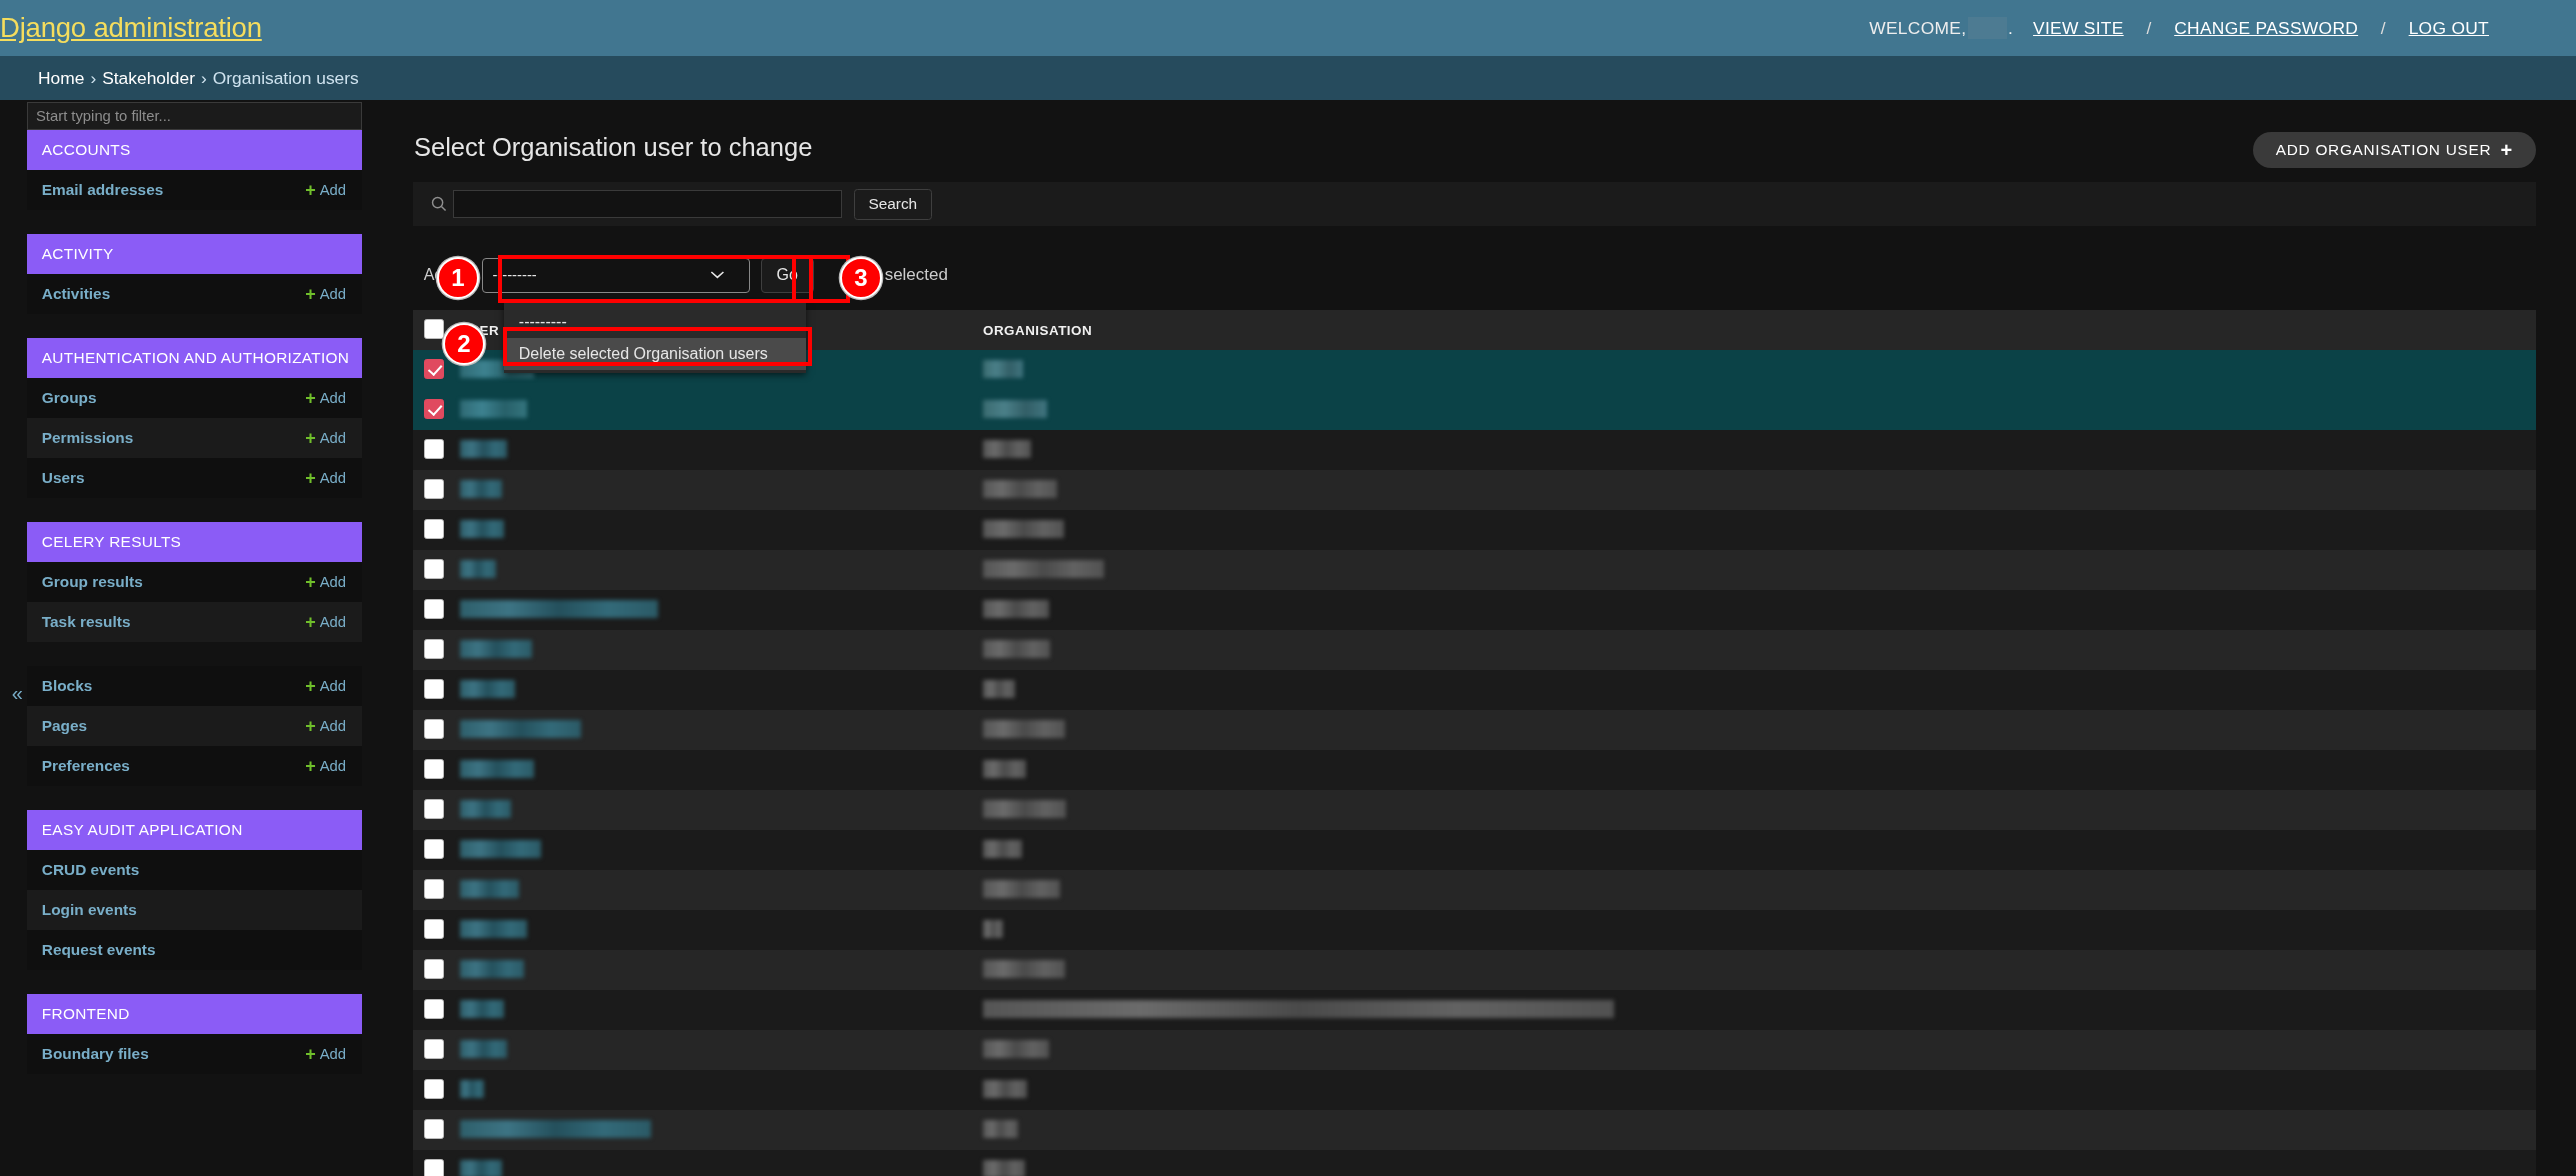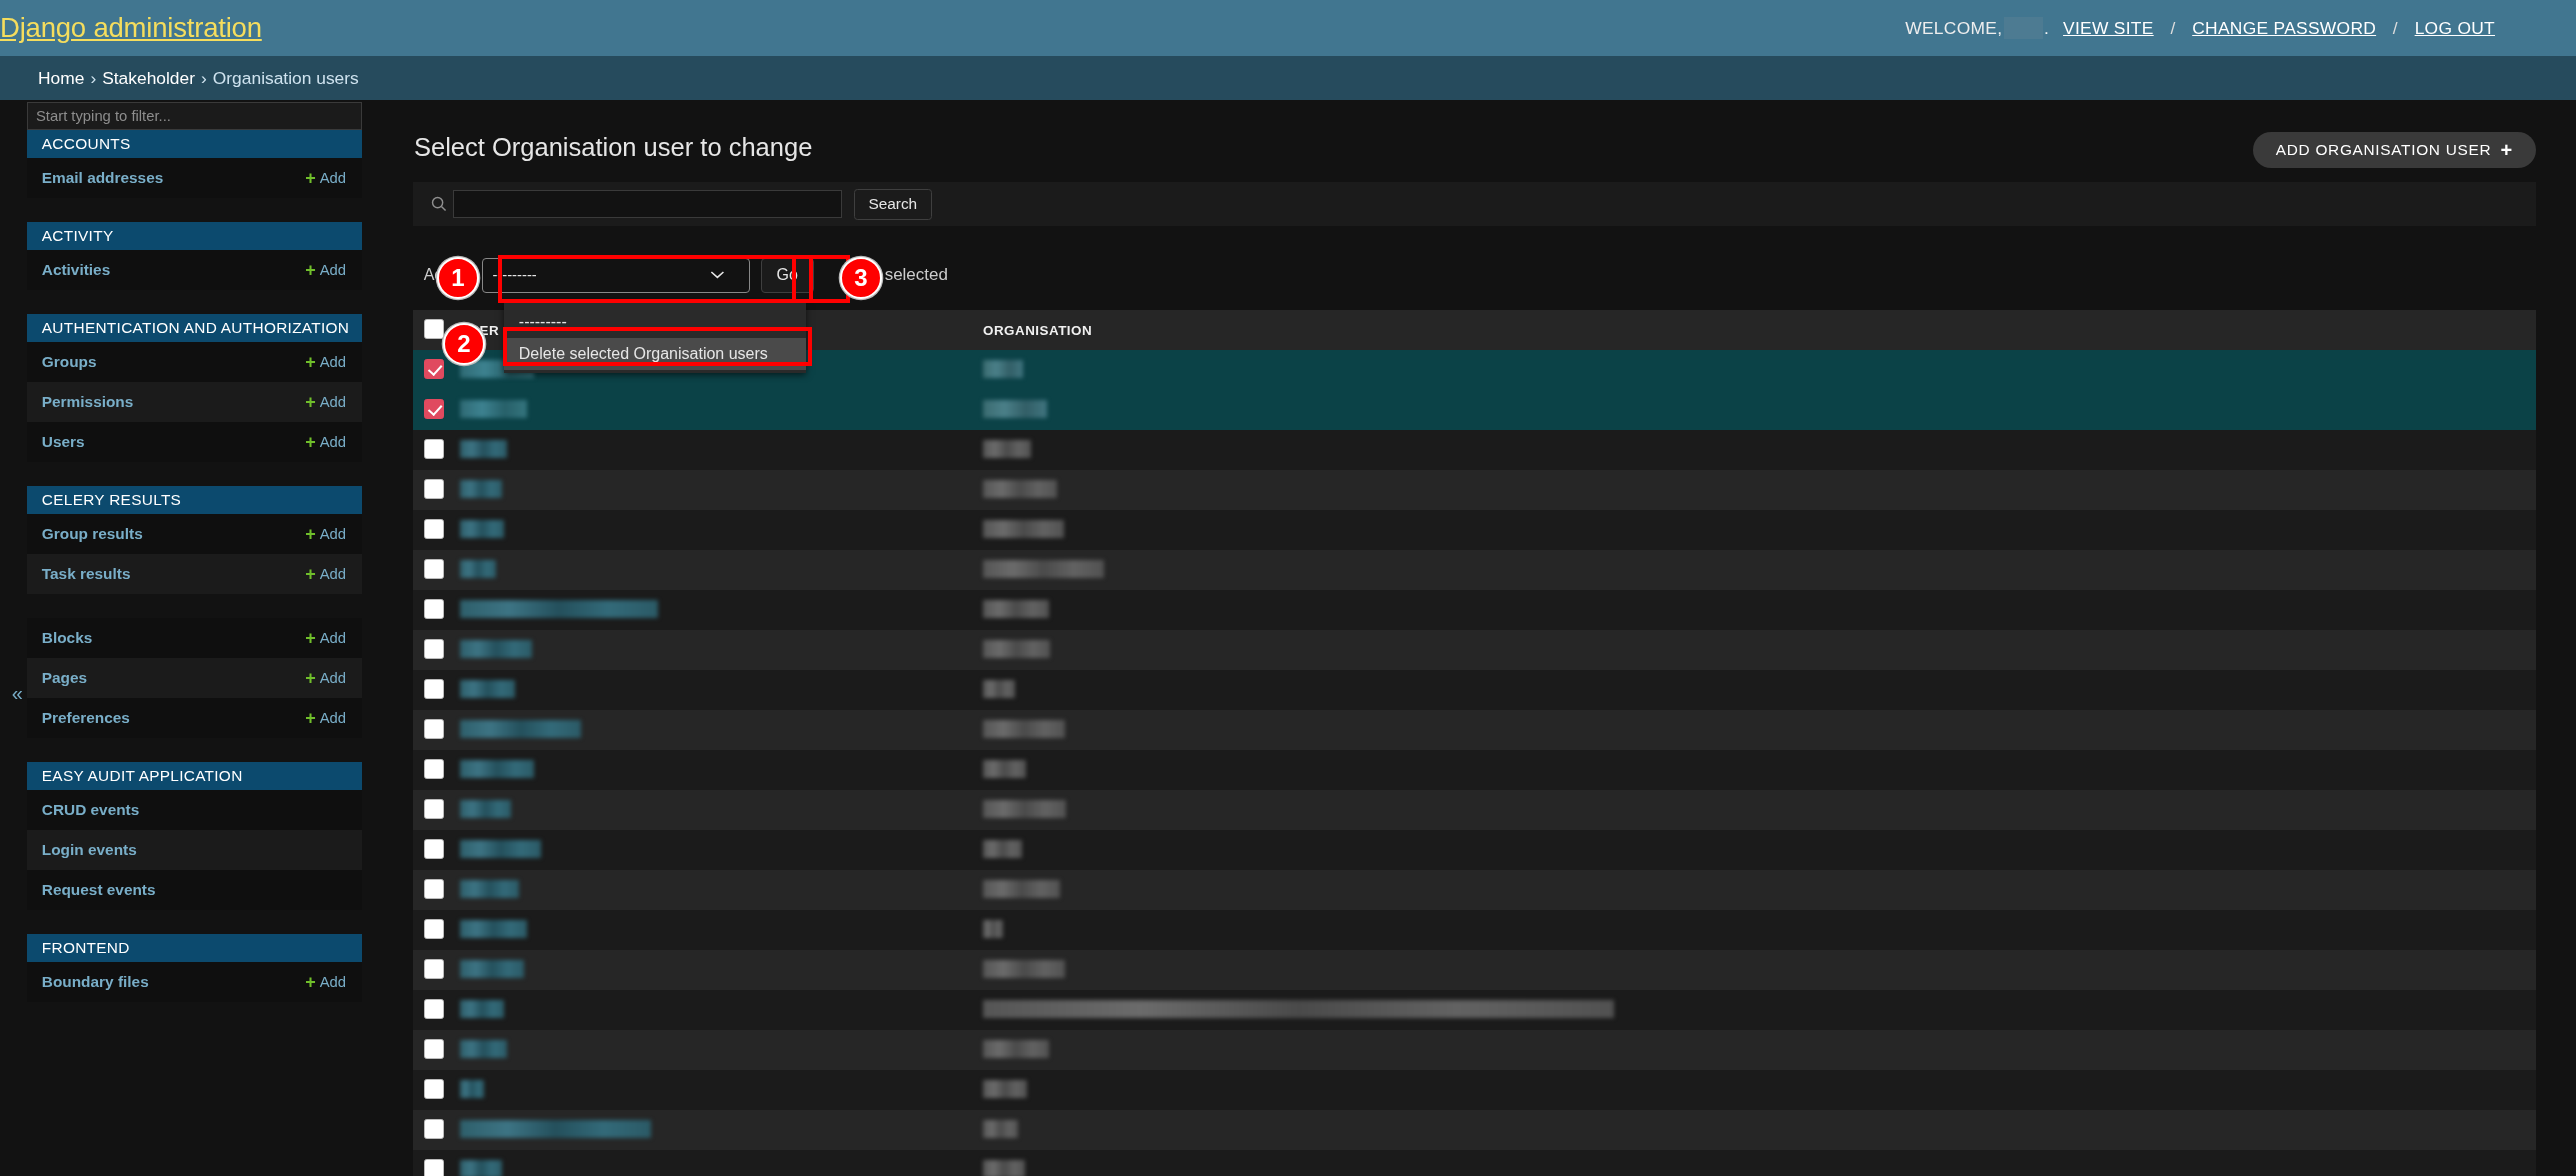--- a/index.html
+++ b/index.html
@@ -26,21 +26,21 @@
     letter-spacing: 0.3px; display: flex; align-items: center; gap: 0;
     text-transform: uppercase;
     justify-content: center;
   }
   #user-tools .welcome-txt { color: #eeeeee; }
   #user-tools .redacted-user {
     display: inline-block; width: 39px; height: 21.5px;
     background: #4d7b92; vertical-align: middle; margin: 0 1.3px;
   }
   #user-tools a {
-    color: #ffffff; text-decoration: underline; margin: 0 14px;
+    color: #ffffff; text-decoration: underline; margin: 0 20px;
   }
   #user-tools .sep { color: #dddddd; margin: 0 2.7px; }
 
   
   #breadcrumbs {
     position: absolute; top: 56px; left: 0; width: 2576px; height: 44px;
     background: #264b5d; display: flex; align-items: center;
     padding-left: 38px; font-size: 17.4px; color: #cfe3ef;
   }
   #breadcrumbs a { color: #ffffff; text-decoration: none; }
@@ -55,21 +55,21 @@
   #nav-filter {
     display: block; width: 335px; height: 28px;
     background: #1b1b1b; border: 0.7px solid #3a3a3a;
     color: #8d8d8d; font-size: 14.8px; padding: 0 8px;
     font-family: "Liberation Sans", sans-serif;
     outline: none;
   }
   #nav-filter::placeholder { color: #8d8d8d; }
   .app-block { margin-top: 0; }
   .app-caption {
-    height: 28px; background: #0c4a6e; display: flex; align-items: center;
+    height: 40px; background: #8b5cf6; display: flex; align-items: center;
     padding-left: 14.8px; font-size: 15.4px; color: #ffffff;
     text-transform: uppercase; letter-spacing: 0.3px;
   }
   .model-row {
     height: 40px; display: flex; align-items: center; justify-content: space-between;
     padding: 0 16px 0 14.8px; background: #0f0f0f;
   }
   .model-row.odd { background: #1b1b1b; }
   .model-name {
     font-size: 15.4px; font-weight: bold; color: #79aec8; text-decoration: none;

